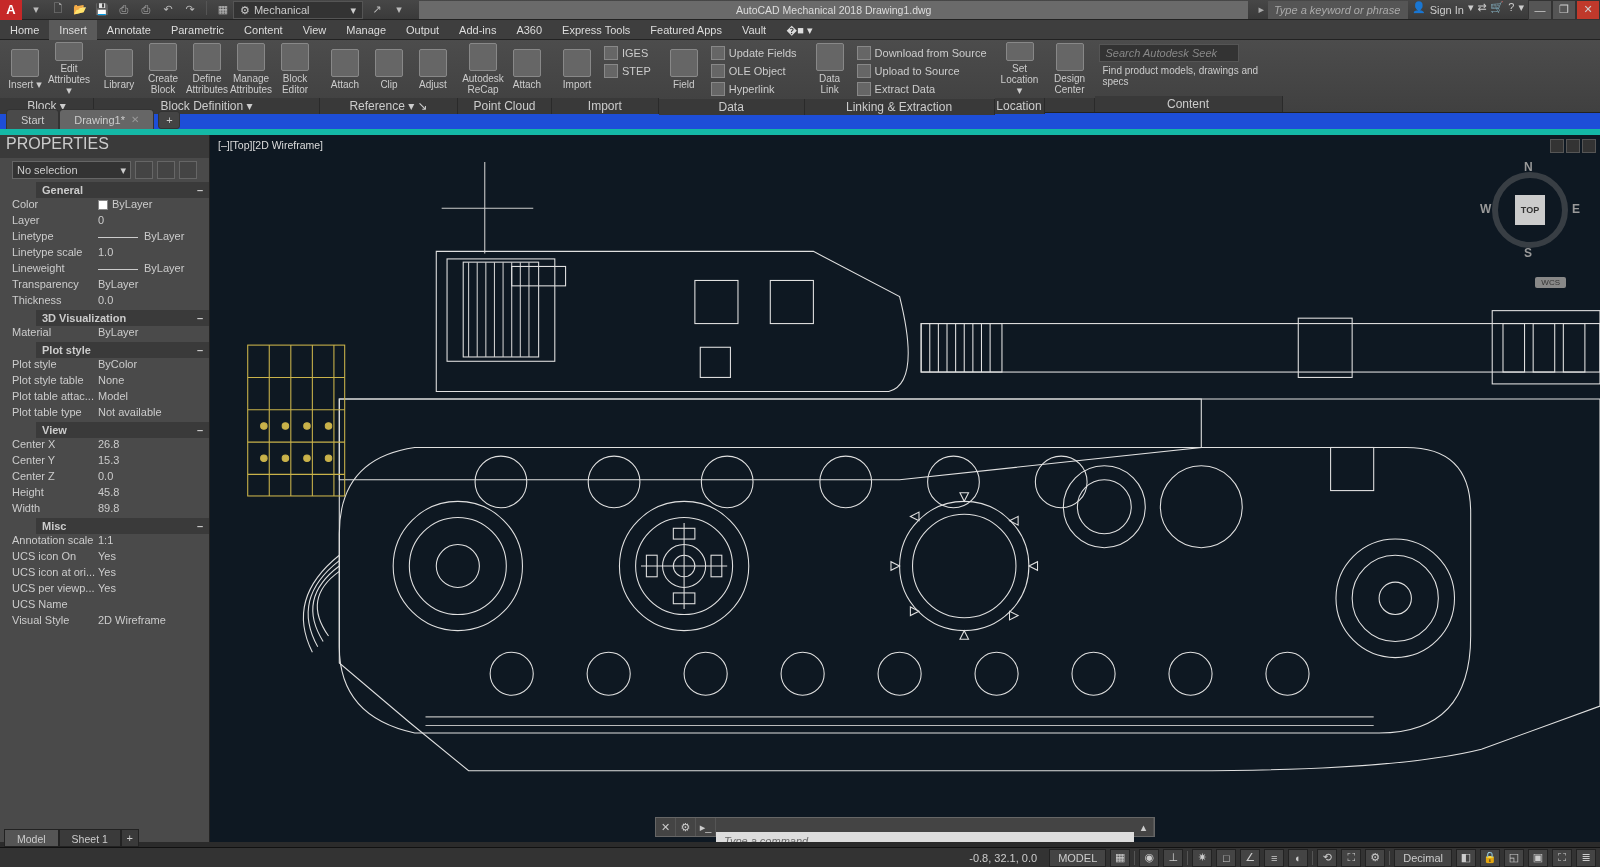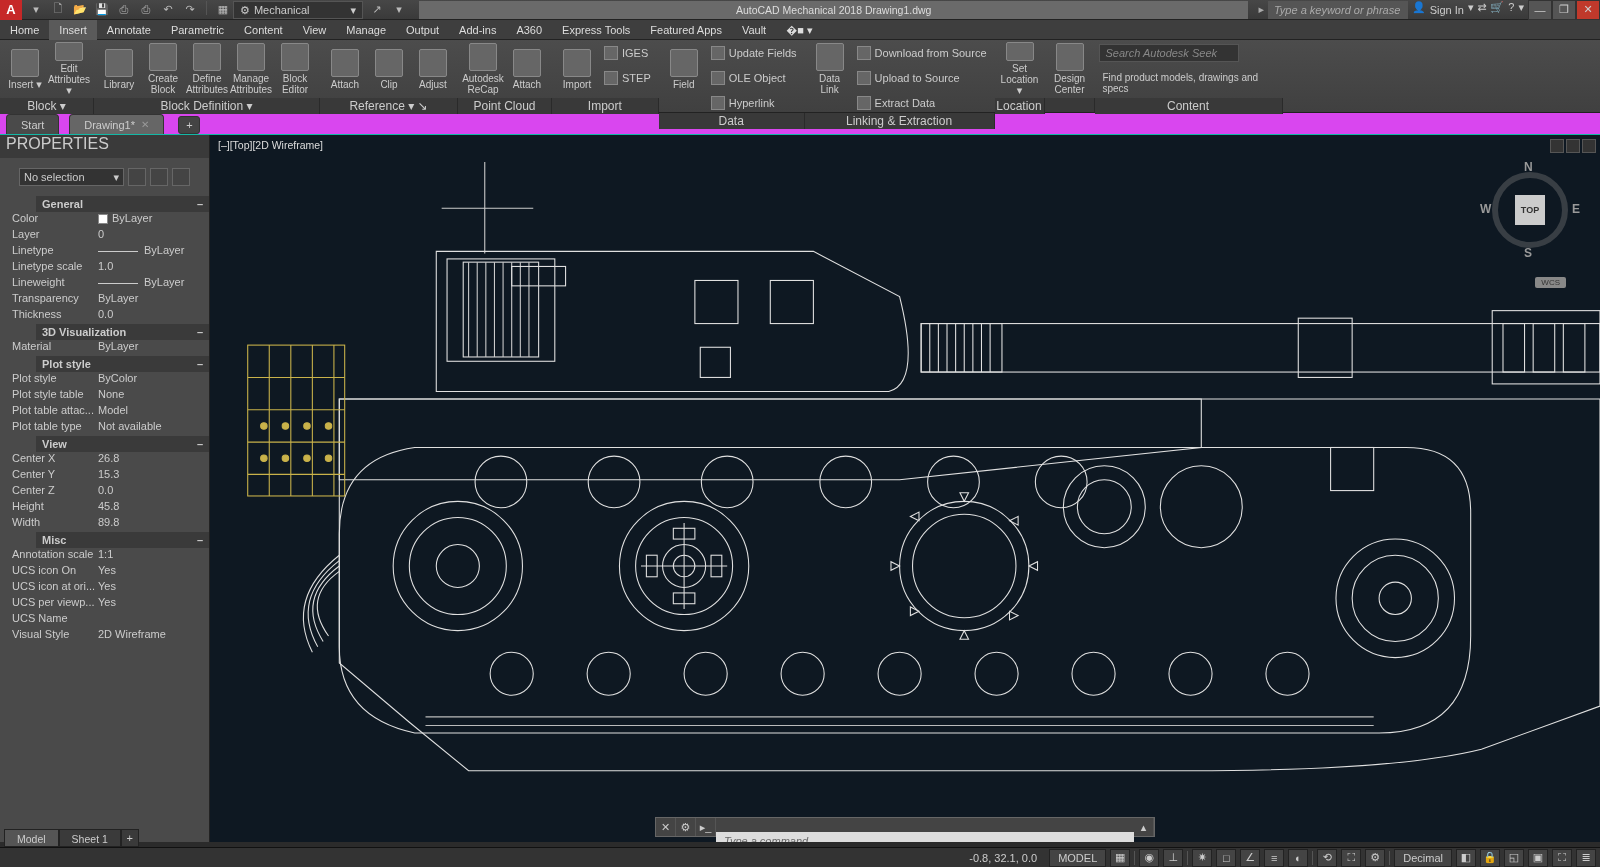--- a/index.html
+++ b/index.html
@@ -25,39 +25,39 @@
 .rtab.active { background:#5a5a5a; }
 
 
 .ribbon { height:73px; background:linear-gradient(#4c4c4c,#404040); border-bottom:1px solid #222; display:flex; }
 .rpanel { display:flex; flex-direction:column; }
 .rpanel .rbody { flex:1; display:flex; align-items:flex-start; padding:2px 4px; gap:2px; }
 .rpanel .rlabel { height:16px; background:#393939; text-align:center; font-size:12px; line-height:16px; border-right:1px solid #2a2a2a; }
 .bigbtn { display:flex; flex-direction:column; align-items:center; justify-content:center; width:42px; height:54px; cursor:pointer; }
 .bigbtn .bicn { width:28px; height:28px; background:#666; border:1px solid #888; border-radius:2px; }
 .bigbtn .btxt { font-size:10px; text-align:center; line-height:11px; margin-top:2px; }
-.smallrow { display:flex; flex-direction:column; gap:8px; padding-top:2px; }
+.smallrow { display:flex; flex-direction:column; gap:1px; padding-top:2px; }
 .smallbtn { display:flex; align-items:center; gap:4px; height:17px; padding:0 4px; cursor:pointer; font-size:10px; }
 .smallbtn .sicn { width:14px;height:14px;background:#666;border:1px solid #888; }
 .seek-box{background:#333;border:1px solid #555;height:18px;padding:0 6px;width:140px;display:flex;align-items:center;font-style:italic;color:#888;}
 
 
-.doctabs { height:22px; background:#d946ef; display:flex; align-items:flex-end; padding-left:6px; gap:10px; border-bottom:1px solid #14b8a6;}
+.doctabs { height:22px; background:#1d4ed8; display:flex; align-items:flex-end; padding-left:6px; gap:0; border-bottom:6px solid #14b8a6;}
 .doctab { height:20px; border-radius:4px 4px 0 0; padding:0 14px; line-height:20px; background:#4a4a4a; border:1px solid #333; border-bottom:none; display:flex;align-items:center;gap:6px;}
 .doctab.active { background:#666; }
 .doctab .xclose{font-size:10px;color:#999;}
 .addtab{width:22px;height:18px;background:#444;border:1px solid #333;border-radius:3px;margin-left:4px;display:flex;align-items:center;justify-content:center;}
 
 
 .main { position:absolute; top:135px; bottom:25px; left:0; right:0; display:flex; }
 
 
 .props { width:210px; background:#4a4a4a; border-right:1px solid #222; display:flex; flex-direction:column; }
 .props .phdr { height:23px; background:#3a3a3a; padding:0 6px; line-height:18px; font-size:16px; }
-.props .selrow { height:24px; display:flex; align-items:center; padding:19px; gap:4px;}
+.props .selrow { height:24px; display:flex; align-items:center; padding:12px; gap:4px;}
 .props .selcombo { flex:1; background:#333; border:1px solid #666; height:18px; line-height:16px; padding:0 4px; display:flex; align-items:center; justify-content:space-between;}
 .props .pibtn { width:18px;height:18px;background:#444;border:1px solid #666;}
 .props .cat { height:16px; background:#3a3a3a; padding:0 6px; line-height:16px; font-weight:bold; font-size:10.5px; display:flex; justify-content:space-between;margin-left:36px;}
 .props .prow { height:16px; display:flex; padding:0 6px; font-size:10.5px;}
 .props .prow>span:first-child{width:92px; padding-left:6px;}
 .props .prow>span:last-child{flex:1;}
 .props .swatch{display:inline-block;width:10px;height:10px;background:#fff;border:1px solid #888;margin-right:4px;vertical-align:middle;}
 .props .dash{display:inline-block;width:40px;height:0;border-top:1px solid #ccc;margin-right:6px;vertical-align:middle;}
 
 

